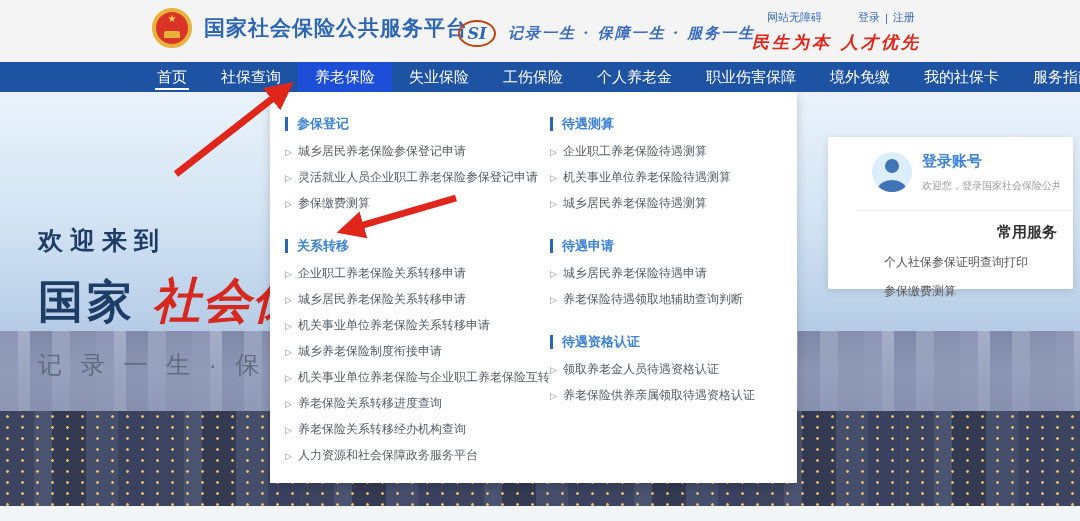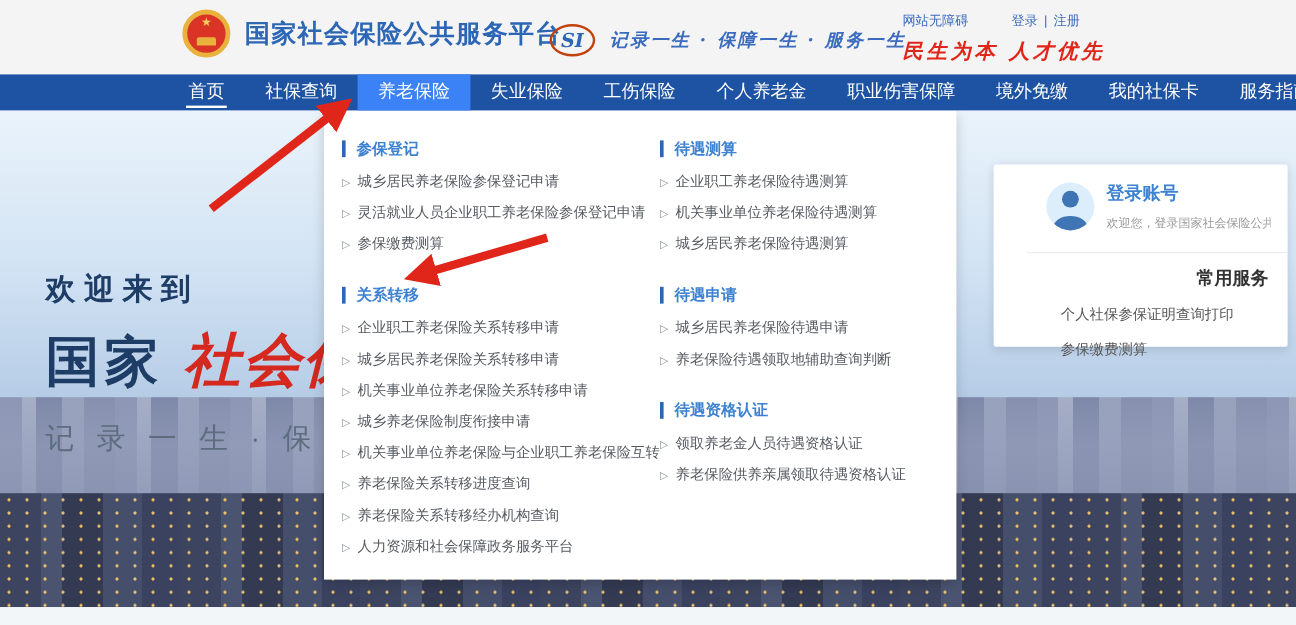--- a/index.html
+++ b/index.html
@@ -16,29 +16,29 @@
   .brand-small { font-size:10px; color:#4a7dbf; letter-spacing:1px; margin-bottom:3px; }
   .brand-big { font-size:21px; font-weight:bold; color:#2d66b5; letter-spacing:1px; }
 
   .center-slogan { position:absolute; left:458px; top:20px; display:flex; align-items:center; }
   .si-badge { width:38px; height:27px; border:2px solid #c2410c; border-radius:50%; display:flex; align-items:center; justify-content:center; font-family:"DejaVu Serif", serif; font-style:italic; font-weight:bold; font-size:16px; color:#2d66b5; flex:none; }
   .slogan { margin-left:12px; font-family:"DejaVu Serif", serif; font-style:italic; font-weight:bold; font-size:15px; color:#3a6bbf; letter-spacing:2px; }
 
   .right-block { position:absolute; left:752px; top:10px; width:230px; }
   .links-row { display:flex; align-items:center; font-size:11px; }
   .links-row a { color:#3a6bbf; text-decoration:none; }
-  .link-access { margin-right:36px; }
+  .link-access { margin-right:36px;margin-left:15px; }
   .link-sep { color:#3a6bbf; margin:0 5px; }
   .calligraphy { margin-top:6px; font-family:"DejaVu Serif", serif; font-style:italic; font-weight:bold; font-size:17px; color:#e0261a; letter-spacing:3px; }
 
   
   .navbar { position:absolute; top:62px; left:0; width:1080px; height:30px; background:#1e52a2; display:flex; padding-left:140px; z-index:6; }
   .nav-item { display:block; line-height:30px; padding:0 17px; font-size:15px; color:#fff; text-decoration:none; position:relative; white-space:nowrap; }
   .nav-item.active::after { content:""; position:absolute; left:50%; transform:translateX(-50%); bottom:2px; width:34px; height:2px; background:#fff; }
-  .nav-item.open { background:#3b82f6; }
+  .nav-item.open { background:#1d4ed8; }
 
   
   .banner { position:absolute; top:92px; left:0; width:1080px; height:414px; background:linear-gradient(180deg,#eaf3fb 0%,#d3e4f4 30%,#b9cfe8 55%,#a3bcda 72%); overflow:hidden; }
   .city-far { position:absolute; bottom:0; left:0; right:0; height:175px;
     background-image:
       linear-gradient(180deg, rgba(150,160,188,0) 0px, rgba(150,160,188,.55) 40px, rgba(125,135,165,.9) 175px),
       repeating-linear-gradient(90deg,#8d97b5 0 18px,#a6aec6 18px 30px,#7e88a8 30px 52px,#99a2bd 52px 70px,#8790ae 70px 96px);
   }
   .river { position:absolute; bottom:92px; left:0; right:0; height:46px; background:linear-gradient(180deg,#ccd7e8,#aebfd6); opacity:.85; }
   .city-near { position:absolute; bottom:0; left:0; right:0; height:95px;

